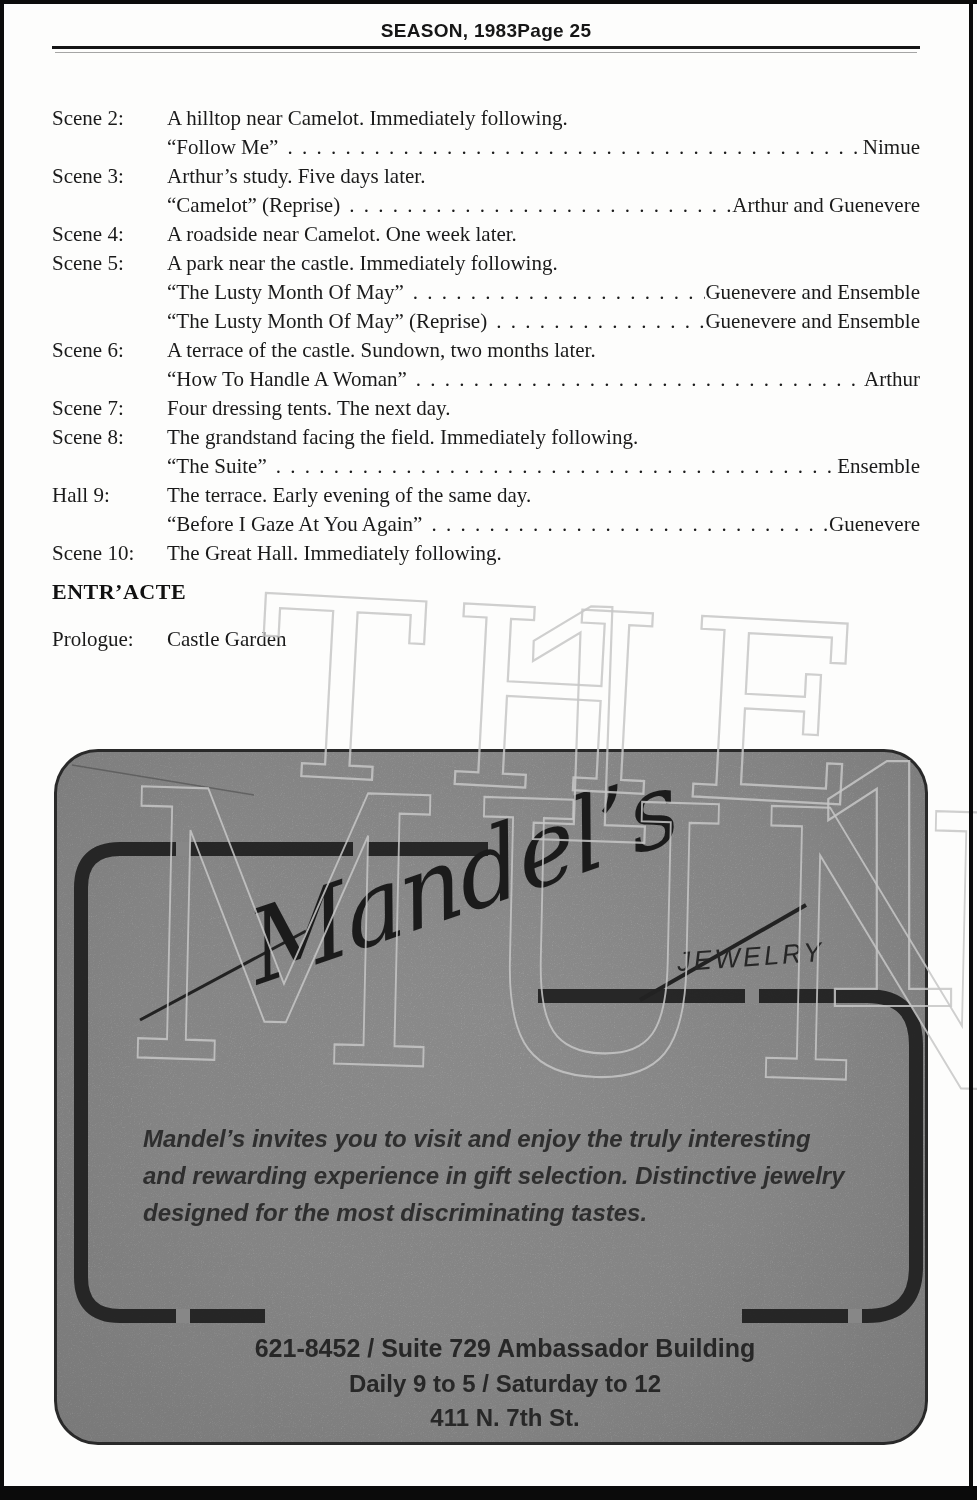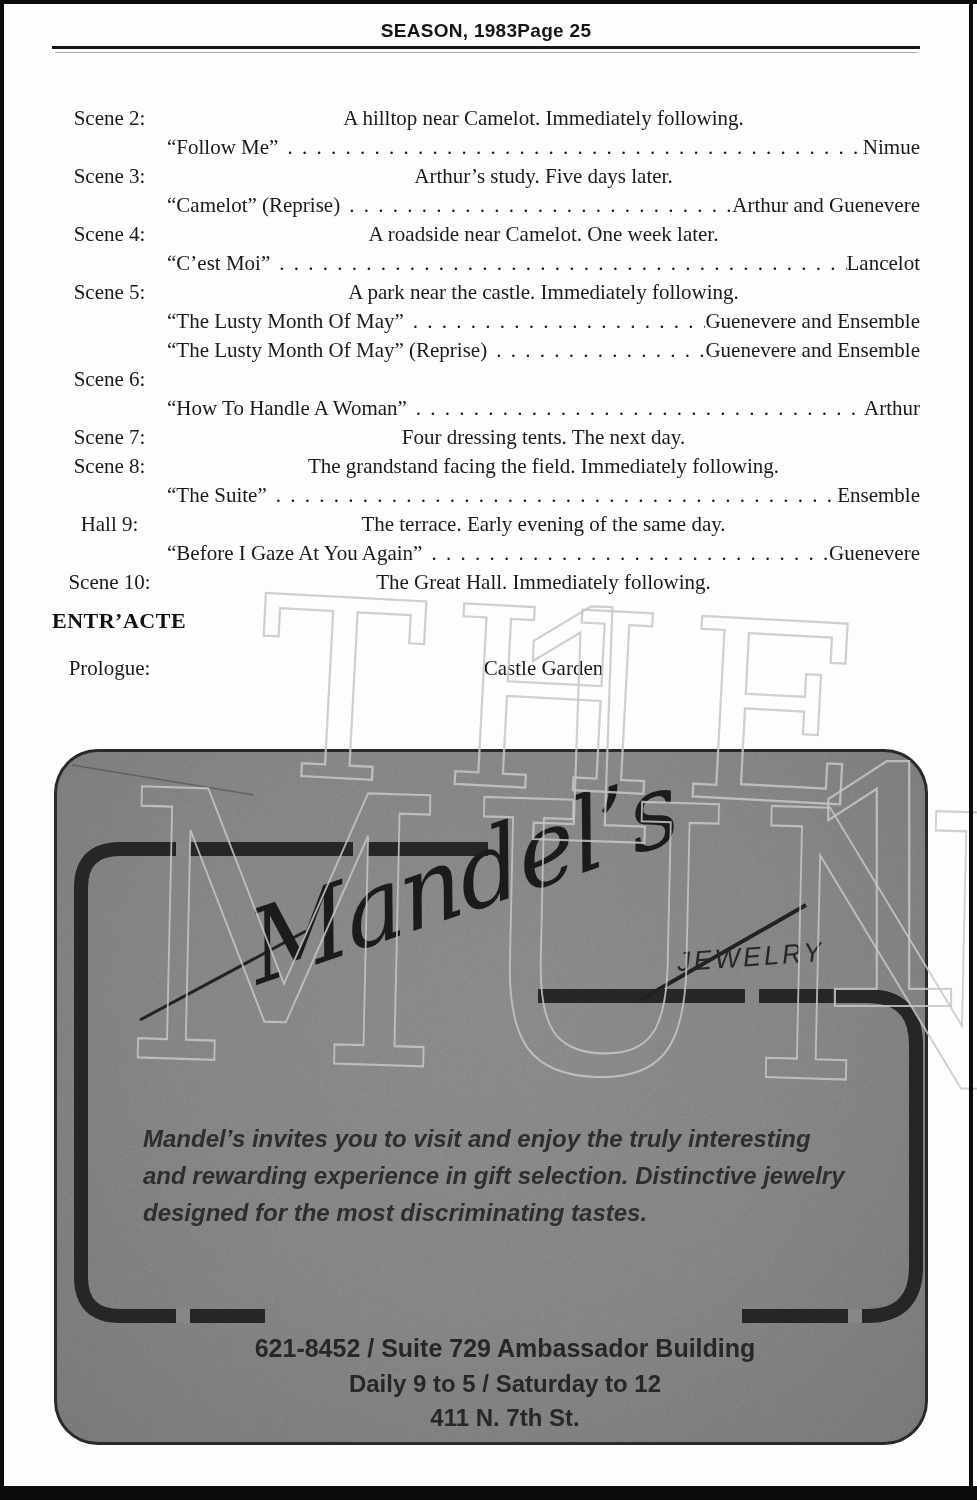--- a/index.html
+++ b/index.html
@@ -24,21 +24,21 @@
     position:absolute; left:52px; top:20px; width:868px;
     display:flex; justify-content:center;
     font-family:"Liberation Sans", sans-serif;
     font-size:19px; font-weight:700; letter-spacing:.3px; color:#161616;
   }
   #rule-main { position:absolute; left:52px; top:46px; width:868px; height:3px; background:#151515; }
   #rule-sub  { position:absolute; left:55px; top:52px; width:862px; height:1px; background:#777; opacity:.65; }
 
   
   #program { position:absolute; left:52px; top:104px; width:868px; font-size:21px; line-height:29px; }
-  .row { display:flex;text-align:center; }
+  .row { display:flex; }
   .lbl { width:115px; flex:0 0 115px; }
   .desc { flex:1; }
   .song { display:flex; padding-left:115px; align-items:baseline; }
   .song .t { white-space:nowrap; }
   .song .dots { flex:1; overflow:hidden; white-space:nowrap; padding:0 7px 0 9px; }
   .song .dots::before {
     content:". . . . . . . . . . . . . . . . . . . . . . . . . . . . . . . . . . . . . . . . . . . . . . . . . . . . . . . . . . . . . . . . . . . . . . . . . . . .";
     letter-spacing:2px; color:#1c1c1c;
   }
   .song .p { white-space:nowrap; }
@@ -132,43 +132,39 @@
   <div class="song">
     <span class="t">“Camelot” (Reprise)</span>
     <span class="dots"></span>
     <span class="p">Arthur and Guenevere</span>
   </div>
 
   <div class="row">
     <span class="lbl">Scene 4:</span>
     <span class="desc">A roadside near Camelot. One week later.</span>
   </div>
-  <div class="song">
-    <span class="t">“C’est Moi”</span>
-    <span class="dots"></span>
-    <span class="p">Lancelot</span>
-  </div>
 
   <div class="row">
     <span class="lbl">Scene 5:</span>
     <span class="desc">A park near the castle. Immediately following.</span>
   </div>
   <div class="song">
     <span class="t">“The Lusty Month Of May”</span>
     <span class="dots"></span>
     <span class="p">Guenevere and Ensemble</span>
   </div>
   <div class="song">
     <span class="t">“The Lusty Month Of May” (Reprise)</span>
     <span class="dots"></span>
     <span class="p">Guenevere and Ensemble</span>
   </div>
 
   <div class="row">
     <span class="lbl">Scene 6:</span>
+    <span class="desc">A terrace of the castle. Sundown, two months later.</span>
   </div>
   <div class="song">
     <span class="t">“How To Handle A Woman”</span>
     <span class="dots"></span>
     <span class="p">Arthur</span>
   </div>
 
   <div class="row">
     <span class="lbl">Scene 7:</span>
     <span class="desc">Four dressing tents. The next day.</span>

